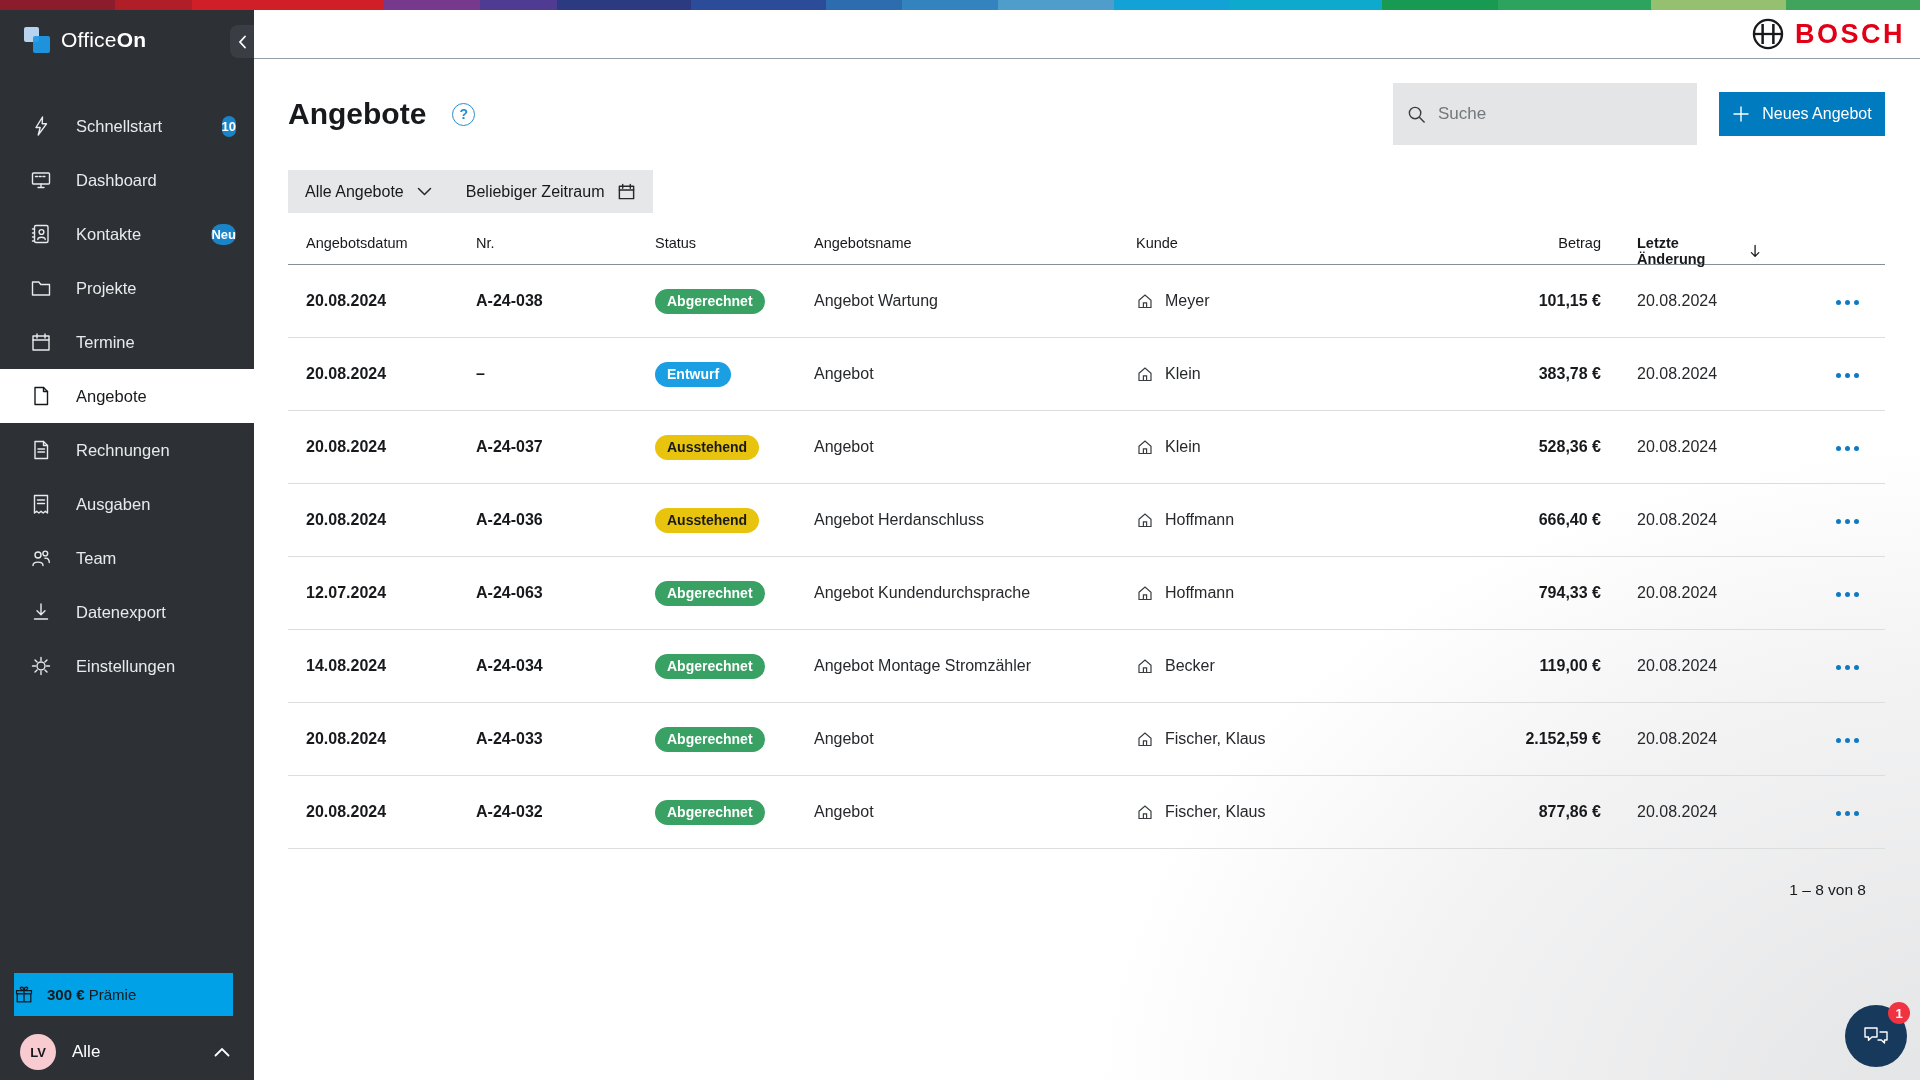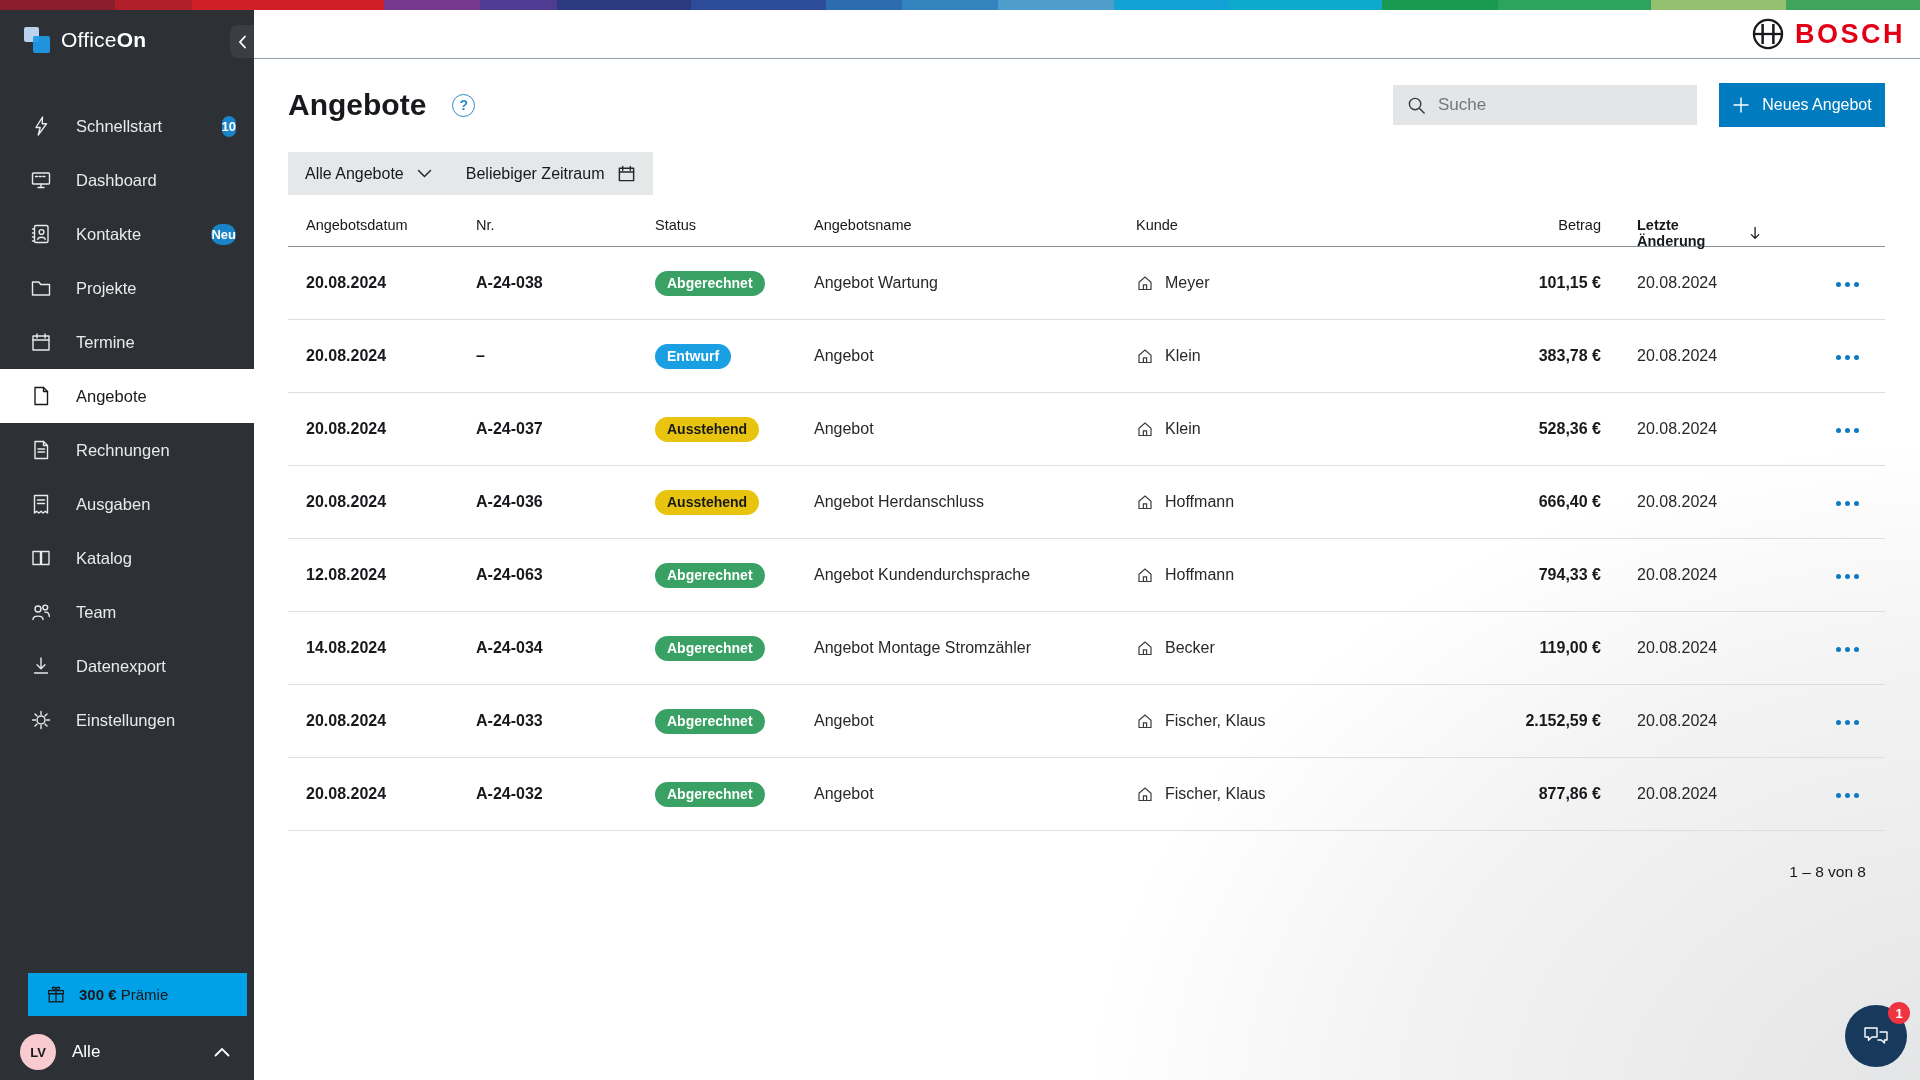--- a/index.html
+++ b/index.html
@@ -28,23 +28,23 @@
     background:#3a3e44; border:none; border-radius:8px 0 0 8px; color:#fff;
     display:flex; align-items:center; justify-content:center; cursor:pointer; }
   nav { margin-top:46px; }
   .nav-item { display:flex; align-items:center; gap:24px; height:54px;
     padding:0 18px 0 30px; font-size:16.5px; cursor:pointer; color:#e8eaeb; }
   .nav-item.active { background:#fff; color:#17191c; }
   .nav-icon { width:22px; height:22px; flex:none; display:flex; align-items:center; justify-content:center; }
   .nav-icon svg { stroke:currentColor; fill:none; stroke-width:1.4; stroke-linecap:round; stroke-linejoin:round; }
   .nav-badge { margin-left:auto; background:#1a84c9; color:#fff; font-size:13px;
     font-weight:700; padding:3px 0; border-radius:11px; }
-  .premium-btn { position:absolute; left:28px; bottom:64px; width:219px; height:43px;
+  .premium-btn { position:absolute; left:14px; bottom:64px; width:219px; height:43px;
     background:#00a1e6; border:none; display:flex; align-items:center; gap:13px;
-    padding-left:18px; font-size:15px; color:#17191c; cursor:pointer;
+    font-size:15px; color:#17191c; cursor:pointer;
     font-family:inherit; }
   .premium-btn b { font-weight:700; }
   .premium-btn svg { stroke:#17191c; fill:none; stroke-width:1.4; }
   .user-row { position:absolute; bottom:10px; left:0; width:100%; display:flex;
     align-items:center; gap:16px; padding:0 24px 0 20px; cursor:pointer; }
   .avatar { width:36px; height:36px; border-radius:50%; background:#f8cbd1;
     color:#17191c; font-weight:700; font-size:13px; display:flex;
     align-items:center; justify-content:center; flex:none; }
   .user-name { font-size:17px; color:#fff; }
   .chev-up { margin-left:auto; display:flex; }
@@ -58,21 +58,21 @@
   .bosch-logo { display:flex; align-items:center; gap:11px; }
   .bosch-logo svg { stroke:#17191c; fill:none; }
   .bosch-word { color:#e30016; font-size:27px; font-weight:700; letter-spacing:2.5px; }
 
   .content { padding:24px 35px 0 34px; }
   .title-row { display:flex; align-items:center; }
   h1 { font-size:30px; color:#17191c; font-weight:700; }
   .help-icon { margin-left:26px; width:23px; height:23px; border-radius:50%;
     border:1.5px solid #2a8dc9; color:#2a8dc9; font-size:14px; font-weight:700;
     display:flex; align-items:center; justify-content:center; cursor:pointer; }
-  .search-box { margin-left:auto; width:304px; height:40px; background:#e4e5e6;
+  .search-box { margin-left:auto; width:304px; height:62px; background:#e4e5e6;
     display:flex; align-items:center; padding:0 14px; gap:12px; }
   .search-box svg { stroke:#3a3d40; fill:none; stroke-width:1.5; flex:none; }
   .search-box input { border:none; background:transparent; outline:none;
     font-size:17px; width:100%; color:#333; font-family:inherit; }
   .search-box input::placeholder { color:#72787c; }
   .new-btn { margin-left:22px; width:166px; height:44px; background:#007bc0;
     color:#fff; border:none; font-size:16px; display:flex; align-items:center;
     justify-content:center; gap:12px; cursor:pointer; font-family:inherit; }
   .new-btn svg { stroke:#fff; fill:none; stroke-width:1.4; }
 
@@ -206,29 +206,20 @@
           <svg width="22" height="22" viewBox="0 0 22 22">
             <path d="M4.5 20 V2.5 H17.5 V20 l-2.2-1.7 -2.2 1.7 -2.1-1.7 -2.1 1.7 -2.2-1.7 Z"></path>
             <path d="M7.5 7 h7 M7.5 10.5 h7"></path>
           </svg>
         </span>
         <span class="nav-label">Ausgaben</span>
       </div>
       <div class="nav-item">
         <span class="nav-icon">
           <svg width="22" height="22" viewBox="0 0 22 22">
-            <path d="M3 4.5 H10.5 V17.5 H3 Z"></path>
-            <path d="M11.5 4.5 H19 V17.5 H11.5 Z"></path>
-          </svg>
-        </span>
-        <span class="nav-label">Katalog</span>
-      </div>
-      <div class="nav-item">
-        <span class="nav-icon">
-          <svg width="22" height="22" viewBox="0 0 22 22">
             <circle cx="8" cy="8" r="3"></circle>
             <path d="M3 18.5 c0-4.5 10-4.5 10 0"></path>
             <circle cx="15.3" cy="6.5" r="2.4"></circle>
             <path d="M15 11.2 c3-0.6 4.3 2 4.3 4.3"></path>
           </svg>
         </span>
         <span class="nav-label">Team</span>
       </div>
       <div class="nav-item">
         <span class="nav-icon">
@@ -419,21 +410,21 @@
           <div class="c-menu">
             <button class="dots">
                 <span class="dot"></span>
                 <span class="dot"></span>
                 <span class="dot"></span>
               </button>
           </div>
         </div>
 
         <div class="t-row">
-          <div class="c-date">12.08.2024</div>
+          <div class="c-date">12.07.2024</div>
           <div class="c-nr">A-24-063</div>
           <div class="c-status"><span class="pill" style="background: rgb(58, 161, 100); color: rgb(255, 255, 255);">Abgerechnet</span></div>
           <div class="c-name">Angebot Kundendurchsprache</div>
           <div class="c-kunde">
             <svg width="18" height="18" viewBox="0 0 18 18">
                 <path d="M3 8.2 L9 3 L15 8.2 V15.5 H3 Z"></path>
                 <path d="M7.4 15.5 V10.8 H10.6 V15.5"></path>
               </svg>
             <span>Hoffmann</span>
           </div>

